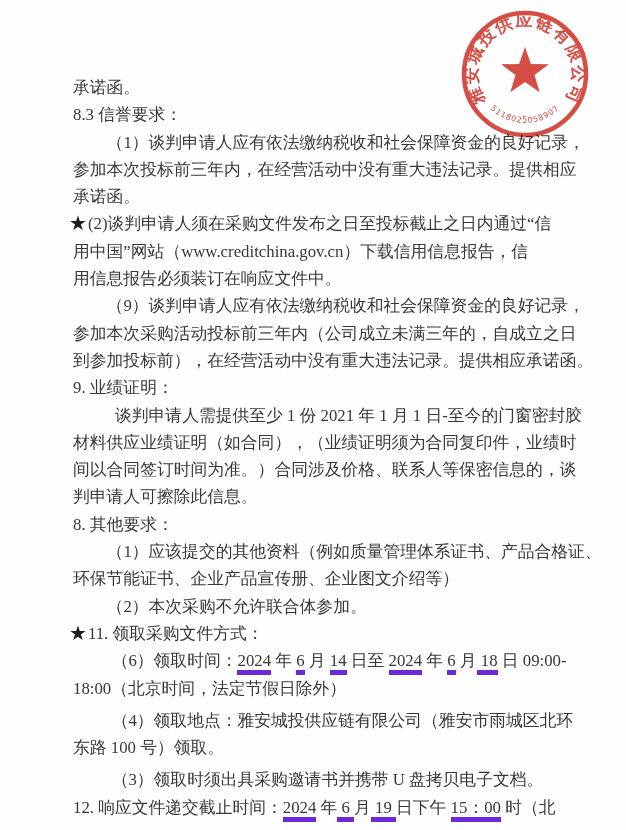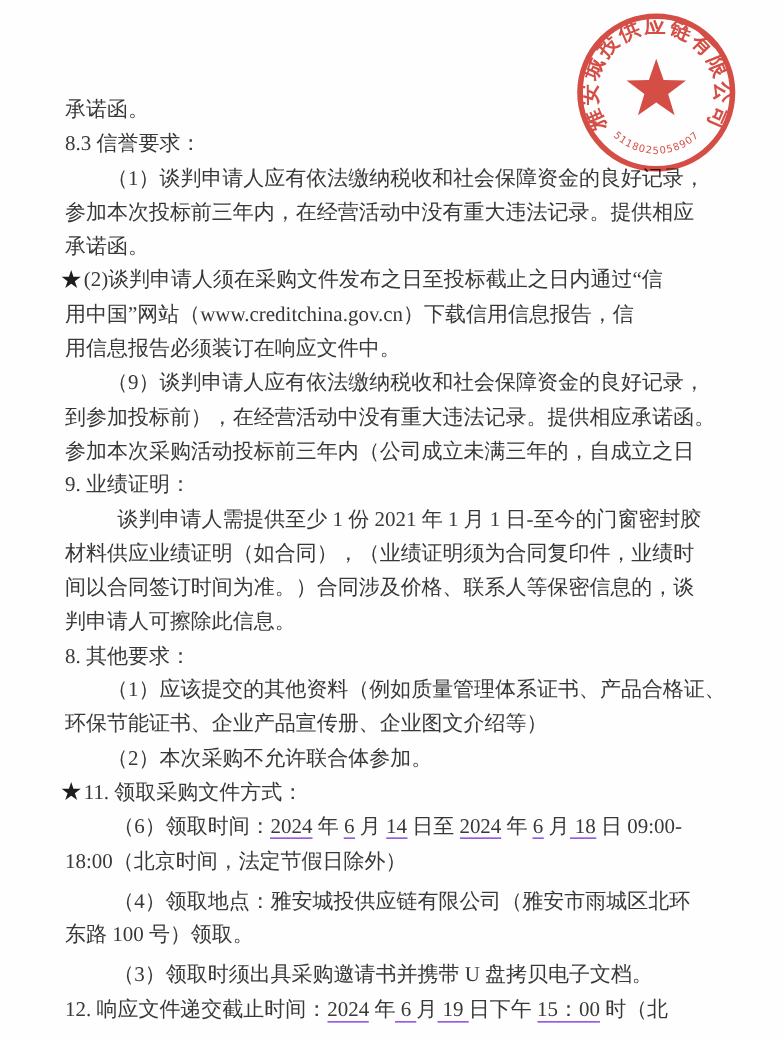--- a/index.html
+++ b/index.html
@@ -10,34 +10,34 @@
     overflow: hidden;
     font-family: "Liberation Serif", "DejaVu Serif", serif;
   }
   .page {
     position: absolute;
     inset: 0;
     background: #fefefe;
   }
   .doc-body {
     position: absolute;
-    left: 52px;
+    left: 73px;
     top: 74px;
     width: 545px;
     color: #383838;
     font-size: 16.8px;
     line-height: 27.3px;
   }
   .line {
     white-space: nowrap;
     height: 27.3px;
   }
   .line.gap { margin-top: 5px; }
   .u {
-    border-bottom: 1px solid #6d28d9;
+    border-bottom: 5px solid #6d28d9;
   }
   .star {
     font-size: 20px;
     color: #1e1e1e;
     vertical-align: -1px;
     margin-left: -4px;
     letter-spacing: 1px;
   }
   .seal {
     position: absolute;
@@ -71,22 +71,22 @@
   <div class="doc-body" style="color: rgb(56, 56, 56);">
       <div class="line"><span>承诺函。</span></div>
       <div class="line"><span>8.3 信誉要求：</span></div>
       <div class="line" style="padding-left: 2em;"><span>（1）谈判申请人应有依法缴纳税收和社会保障资金的良好记录，</span></div>
       <div class="line"><span>参加本次投标前三年内，在经营活动中没有重大违法记录。提供相应</span></div>
       <div class="line"><span>承诺函。</span></div>
       <div class="line"><span class="star">★</span><span>(2)谈判申请人须在采购文件发布之日至投标截止之日内通过“信</span></div>
       <div class="line"><span>用中国”网站（www.creditchina.gov.cn）下载信用信息报告，信</span></div>
       <div class="line"><span>用信息报告必须装订在响应文件中。</span></div>
       <div class="line" style="padding-left: 2em;"><span>（9）谈判申请人应有依法缴纳税收和社会保障资金的良好记录，</span></div>
+      <div class="line"><span>参加本次采购活动投标前三年内（公司成立未满三年的，自成立之日</span></div>
       <div class="line"><span>到参加投标前），在经营活动中没有重大违法记录。提供相应承诺函。</span></div>
-      <div class="line"><span>参加本次采购活动投标前三年内（公司成立未满三年的，自成立之日</span></div>
       <div class="line"><span>9. 业绩证明：</span></div>
       <div class="line" style="padding-left: 2.5em;"><span>谈判申请人需提供至少 1 份 2021 年 1 月 1 日-至今的门窗密封胶</span></div>
       <div class="line"><span>材料供应业绩证明（如合同），（业绩证明须为合同复印件，业绩时</span></div>
       <div class="line"><span>间以合同签订时间为准。）合同涉及价格、联系人等保密信息的，谈</span></div>
       <div class="line"><span>判申请人可擦除此信息。</span></div>
       <div class="line"><span>8. 其他要求：</span></div>
       <div class="line" style="padding-left: 2em;"><span>（1）应该提交的其他资料（例如质量管理体系证书、产品合格证、</span></div>
       <div class="line"><span>环保节能证书、企业产品宣传册、企业图文介绍等）</span></div>
       <div class="line" style="padding-left: 2em;"><span>（2）本次采购不允许联合体参加。</span></div>
       <div class="line"><span class="star">★</span><span>11. 领取采购文件方式：</span></div>

